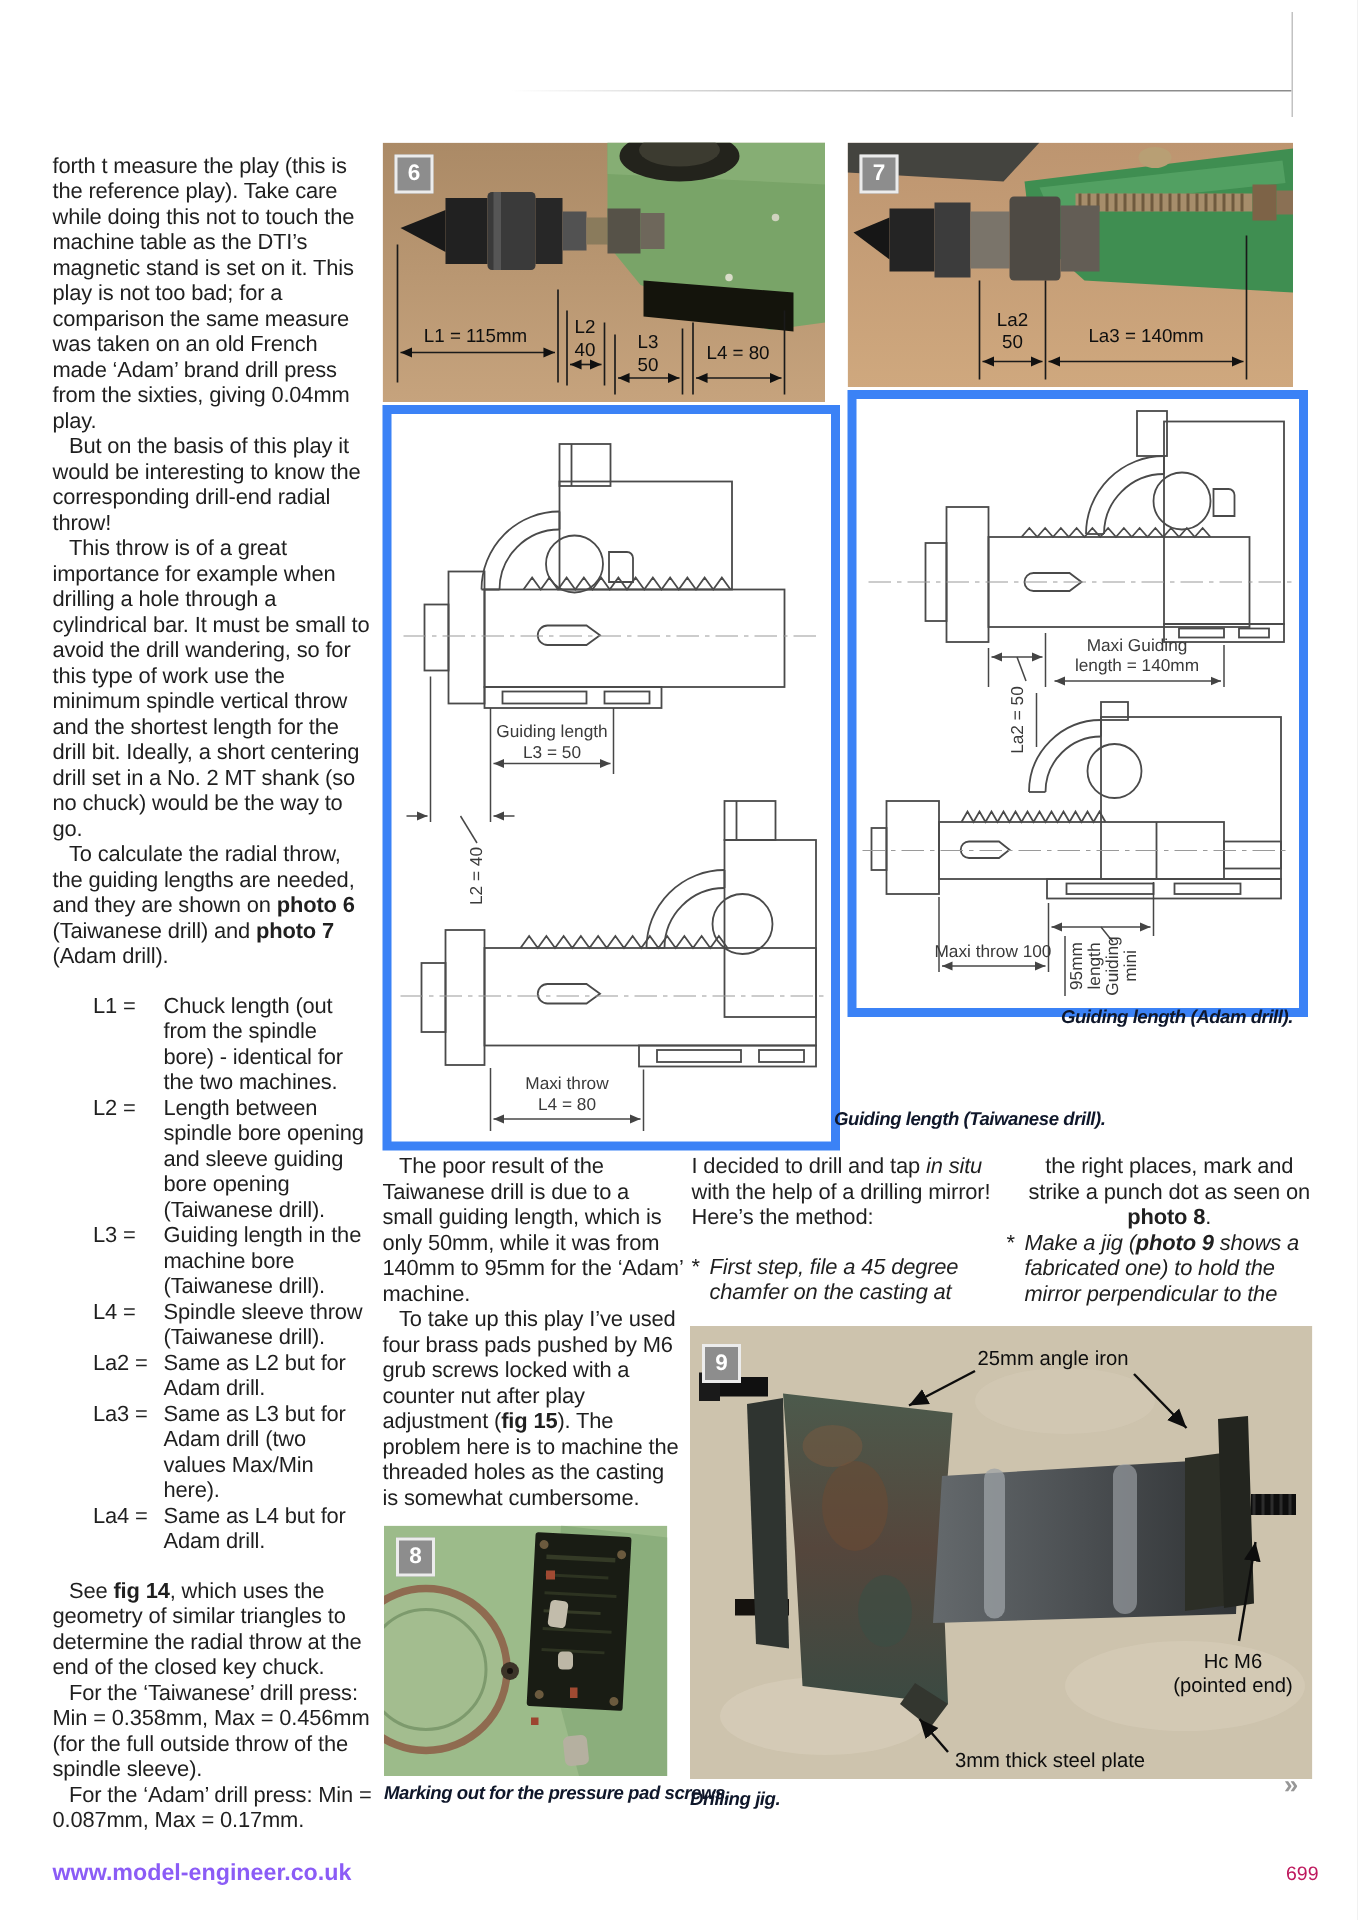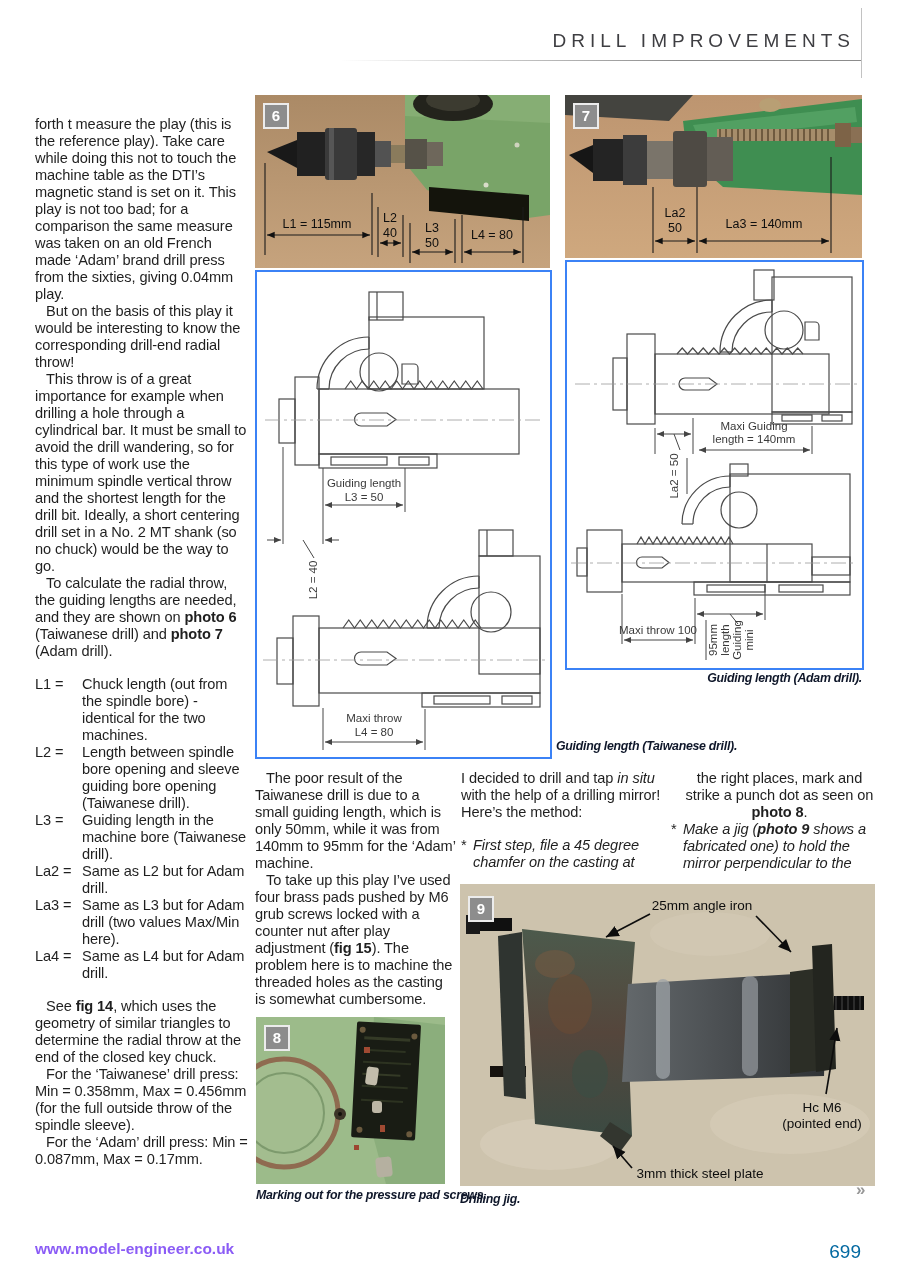--- a/index.html
+++ b/index.html
@@ -6,95 +6,98 @@
   .page{position:relative;width:905px;height:1280px;background:#ffffff;overflow:hidden;
         font-family:"Liberation Sans",sans-serif;color:#1f1f1f;}
   
   .header-title{position:absolute;top:30px;right:50px;font-size:19px;letter-spacing:5px;
         color:#3e3e42;font-weight:400;}
   .header-rule{position:absolute;top:60px;left:340px;width:521px;height:1px;
         background:linear-gradient(to right,rgba(140,140,140,0),#8c8c8c 65%);}
   .header-vline{position:absolute;top:8px;left:861px;width:1px;height:70px;background:#c2c2c2;}
   
   .textcol{position:absolute;font-size:14.6px;line-height:17px;letter-spacing:-0.1px;}
-  .col-left{left:35px;top:116px;width:213px;}
+  .col-left{left:35px;top:103px;width:213px;}
   .col-mid{left:255px;top:770px;width:201px;}
   .col-3{left:461px;top:770px;width:205px;}
   .col-4{left:671px;top:770px;width:205px;}
   .blk{margin:0;}
   .blk.indent{text-indent:11px;}
-  .blk.def{display:flex;text-indent:0;}
+  .blk.def{display:flex;text-indent:0;margin-left:27px;}
   .blk.def .term{flex:0 0 47px;}
   .blk.def .runs{flex:1;}
   .blk.bullet{display:flex;text-indent:0;}
   .blk.bullet .marker{flex:0 0 12px;}
   .blk.bullet .runs{flex:1;font-style:italic;}
   .blk.cont{padding-left:12px;text-align:center;}
   .gap{height:16px;}
   .b{font-weight:bold;}
   .i{font-style:italic;}
   
   .photo{position:absolute;overflow:hidden;}
   .photo svg{display:block;}
   .ph6{left:255px;top:95px;width:295px;height:173px;}
   .ph7{left:565px;top:95px;width:297px;height:163px;}
   .ph8{left:256px;top:1017px;width:189px;height:167px;}
   .ph9{left:460px;top:884px;width:415px;height:302px;}
-  .drawing{position:absolute;background:#fff;border:2px solid #3b82f6;}
+  .drawing{position:absolute;background:#fff;border:6px solid #3b82f6;}
   .dw-tai{left:255px;top:270px;width:293px;height:485px;}
   .dw-adam{left:565px;top:260px;width:295px;height:406px;}
   .badge{position:absolute;left:8px;top:8px;width:26px;height:26px;background:#8d8d8d;
         border:2px solid #ececec;box-sizing:border-box;color:#fff;font-weight:bold;
         font-size:15px;line-height:22px;text-align:center;}
   .caption{position:absolute;font-size:12.4px;font-weight:bold;font-style:italic;
         letter-spacing:-0.3px;color:#0f172a;white-space:nowrap;}
   .cap-adam{left:565px;top:671px;width:297px;text-align:right;}
   .cap-tai{left:556px;top:739px;}
   .cap-8{left:256px;top:1188px;}
   .cap-9{left:460px;top:1192px;}
   .more-mark{position:absolute;left:856px;top:1180px;font-size:17px;font-weight:bold;color:#979797;}
   
   .footer-site{position:absolute;left:35px;top:1240px;font-size:15.5px;font-weight:bold;color:#8b5cf6;}
-  .footer-page{position:absolute;right:44px;top:1241px;font-size:19px;color:#0369a1;}
+  .footer-page{position:absolute;right:26px;top:1241px;font-size:13px;color:#be185d;}
   
   svg text{font-family:"Liberation Sans",sans-serif;}
   .pdim{stroke:#1a1a1a;stroke-width:1.1;fill:none;}
   .dimtxt{font-size:12.5px;fill:#0f0f0f;}
   .dl{stroke:#4a4a4a;stroke-width:1.2;fill:none;}
   .cl{stroke:#9a9a9a;stroke-width:0.8;stroke-dasharray:15 4 3 4;fill:none;}
   .dim{stroke:#474747;stroke-width:1;fill:none;}
   .dwgtxt{font-size:11.5px;fill:#3a3a3a;}
   .anntxt{font-size:13.5px;fill:#0d0d0d;}
 </style>
 </head>
 <body>
 
 <div class="page">
 
-  <div class="header-title">DRILL IMPROVEMENTS</div>
   <div class="header-rule"></div>
   <div class="header-vline"></div>
 
   <div class="textcol col-left">
       <div class="blk p"><span class="runs"><span>forth t measure the play (this is the reference play). Take care while doing this not to touch the machine table as the DTI’s magnetic stand is set on it. This play is not too bad; for a comparison the same measure was taken on an old French made ‘Adam’ brand drill press from the sixties, giving 0.04mm play.</span></span></div>
       <div class="blk p indent"><span class="runs"><span>But on the basis of this play it would be interesting to know the corresponding drill-end radial throw!</span></span></div>
       <div class="blk p indent"><span class="runs"><span>This throw is of a great importance for example when drilling a hole through a cylindrical bar. It must be small to avoid the drill wandering, so for this type of work use the minimum spindle vertical throw and the shortest length for the drill bit. Ideally, a short centering drill set in a No. 2 MT shank (so no chuck) would be the way to go.</span></span></div>
       <div class="blk p indent"><span class="runs"><span>To calculate the radial throw, the guiding lengths are needed, and they are shown on </span><span class="b">photo 6</span><span> (Taiwanese drill) and </span><span class="b">photo 7</span><span> (Adam drill).</span></span></div>
       <div class="gap"></div>
       <div class="blk def">
         <span class="term">L1 =</span>
         <span class="runs"><span>Chuck length (out from the spindle bore) - identical for the two machines.</span></span>
       </div>
       <div class="blk def">
         <span class="term">L2 =</span>
         <span class="runs"><span>Length between spindle bore opening and sleeve guiding bore opening (Taiwanese drill).</span></span>
       </div>
       <div class="blk def">
         <span class="term">L3 =</span>
         <span class="runs"><span>Guiding length in the machine bore (Taiwanese drill).</span></span>
+      </div>
+      <div class="blk def">
+        <span class="term">L4 =</span>
+        <span class="runs"><span>Spindle sleeve throw (Taiwanese drill).</span></span>
       </div>
       <div class="blk def">
         <span class="term">La2 =</span>
         <span class="runs"><span>Same as L2 but for Adam drill.</span></span>
       </div>
       <div class="blk def">
         <span class="term">La3 =</span>
         <span class="runs"><span>Same as L3 but for Adam drill (two values Max/Min here).</span></span>
       </div>
       <div class="blk def">

